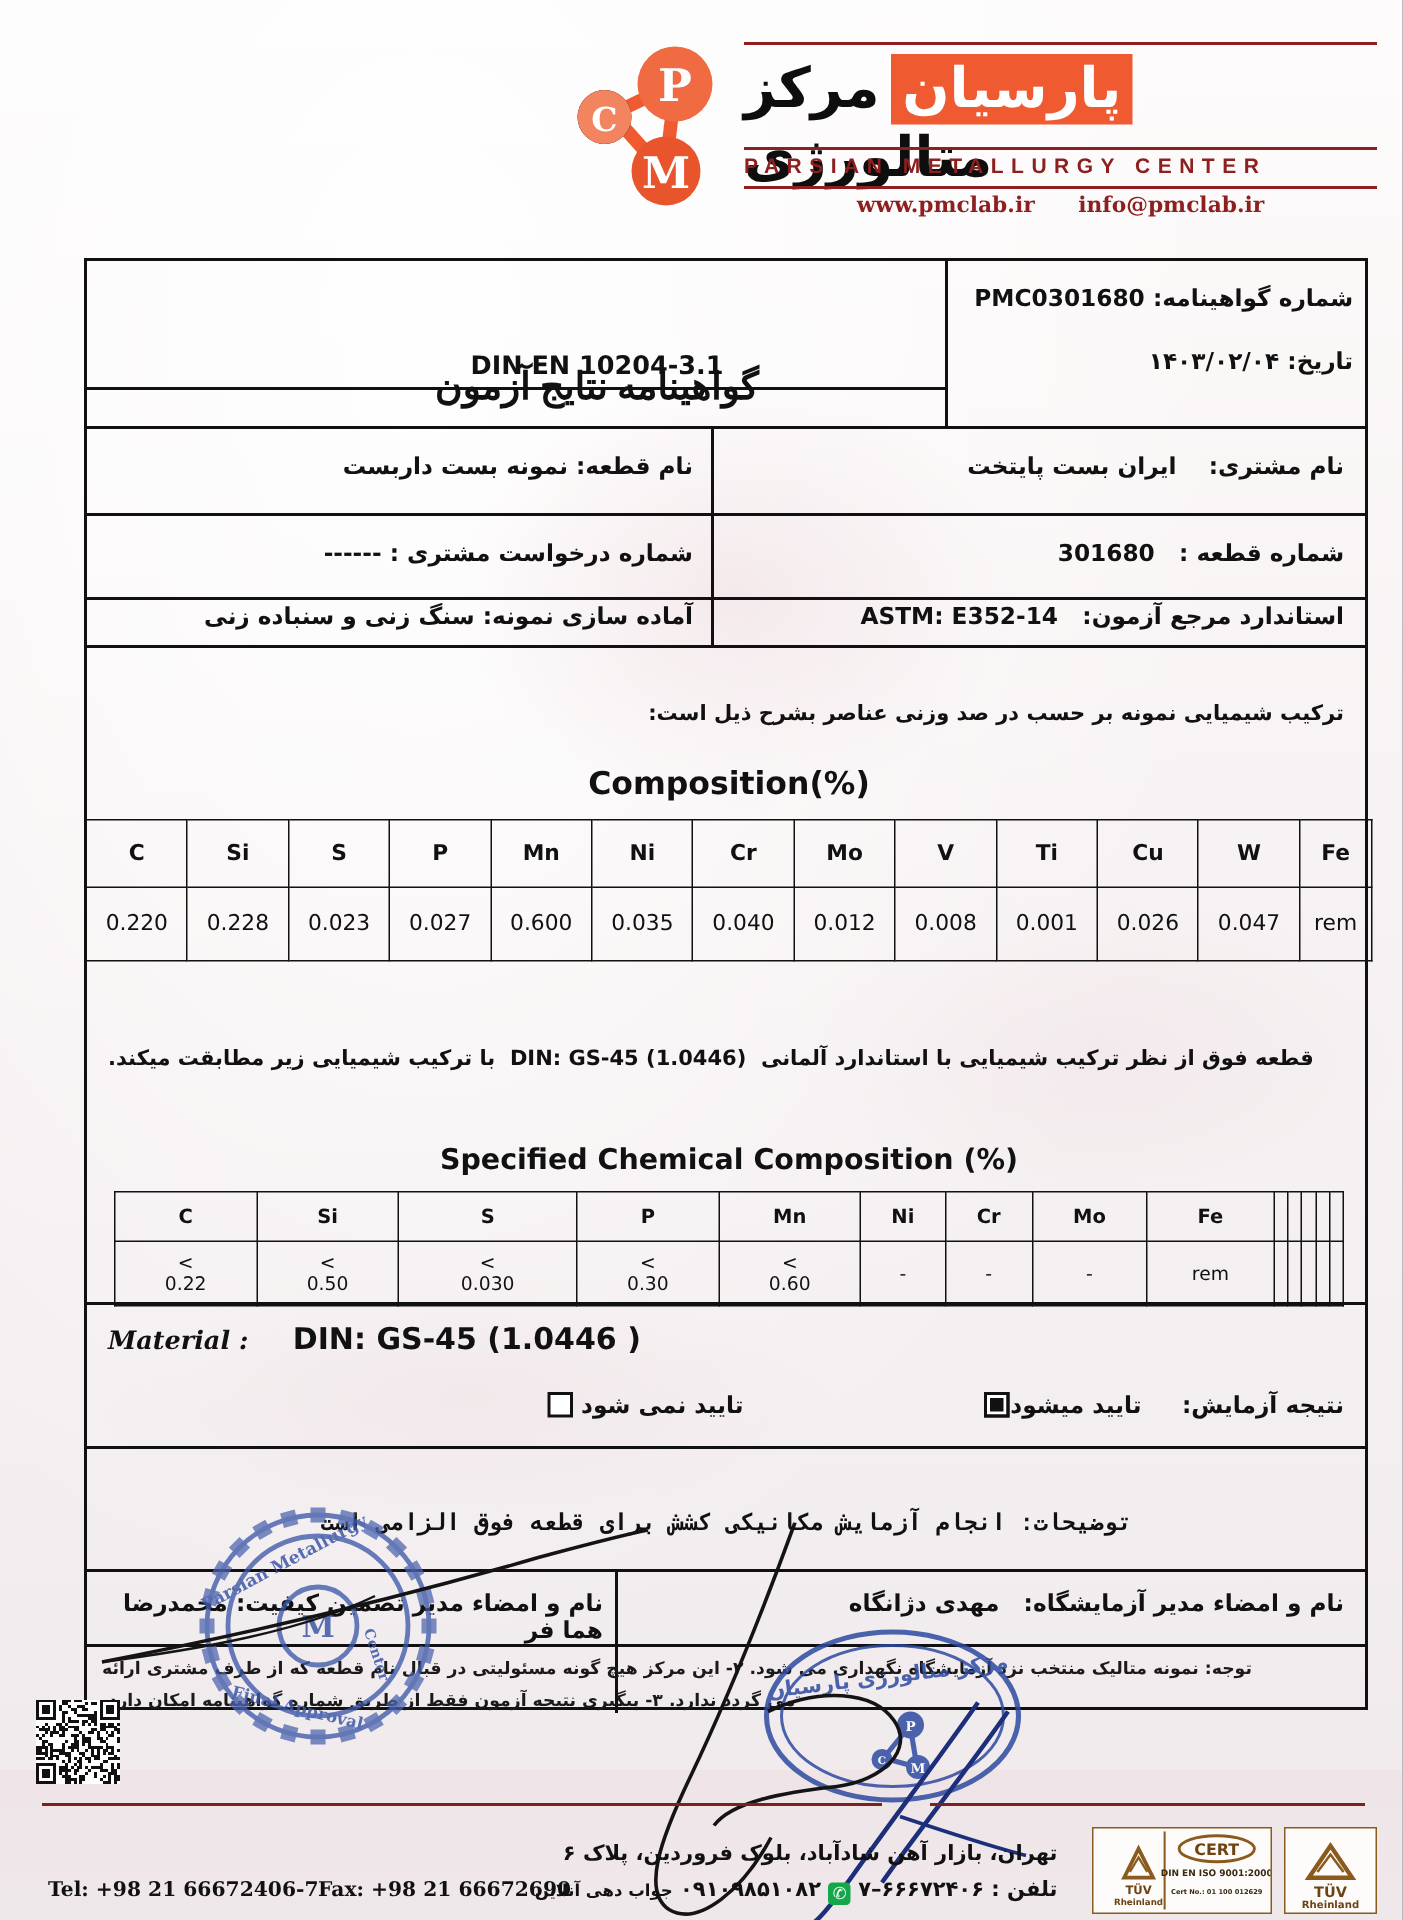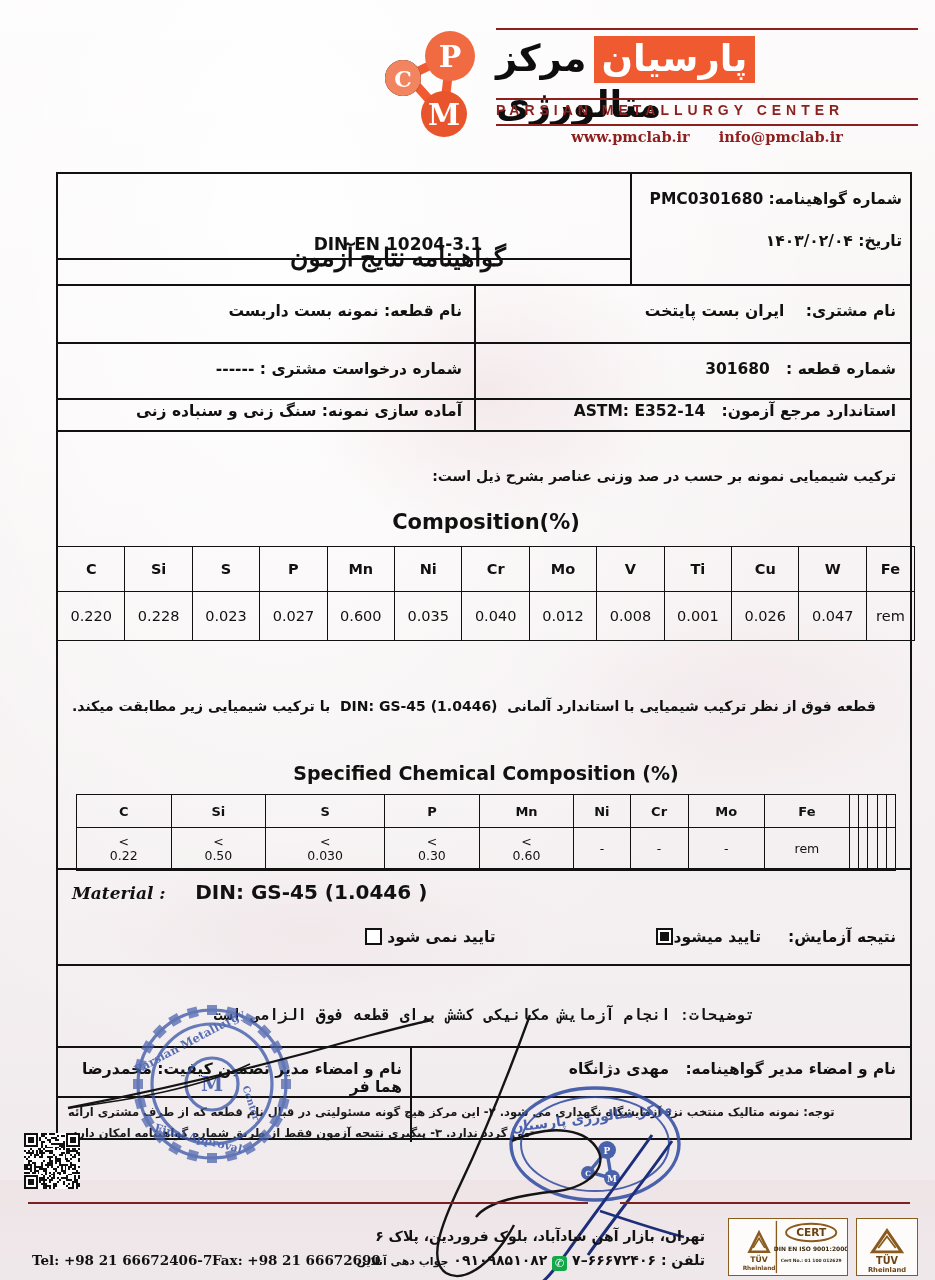--- a/index.html
+++ b/index.html
@@ -278,21 +278,21 @@
       <span style="display:inline-block;width:150px;"></span>
       <span>تایید نمی شود</span>&nbsp;<span class="chk"></span>
     </div>
 
     <div class="cell fa lbl" style="left:14px;top:832px;width:824px;text-align:center;font-family:Liberation Mono, monospace;">
       <span>توضیحات:</span>
       <span class="val">انجام آزمایش مکانیکی کشش برای قطعه فوق الزامی است</span>
     </div>
 
     <div class="cell fa lbl" style="left:366px;top:886px;width:472px;text-align:right;">
-      <span>نام و امضاء مدیر گواهینامه:</span>
+      <span>نام و امضاء مدیر آزمایشگاه:</span>
       &nbsp;
       <span class="val">مهدی دژانگاه</span>
     </div>
     <div class="cell fa lbl" style="left:8px;top:886px;width:336px;text-align:right;">
       <span>نام و امضاء مدیر تضمین کیفیت:</span>
       <span class="val">محمدرضا هما فر</span>
     </div>
 
     <div class="disc" style="left:10px;top:928px;width:836px;text-align:left;">
       <div>توجه: نمونه متالیک منتخب نزد آزمایشگاه نگهداری می شود. ۲- این مرکز هیچ گونه مسئولیتی در قبال نام قطعه که از طرف مشتری ارائه</div>

